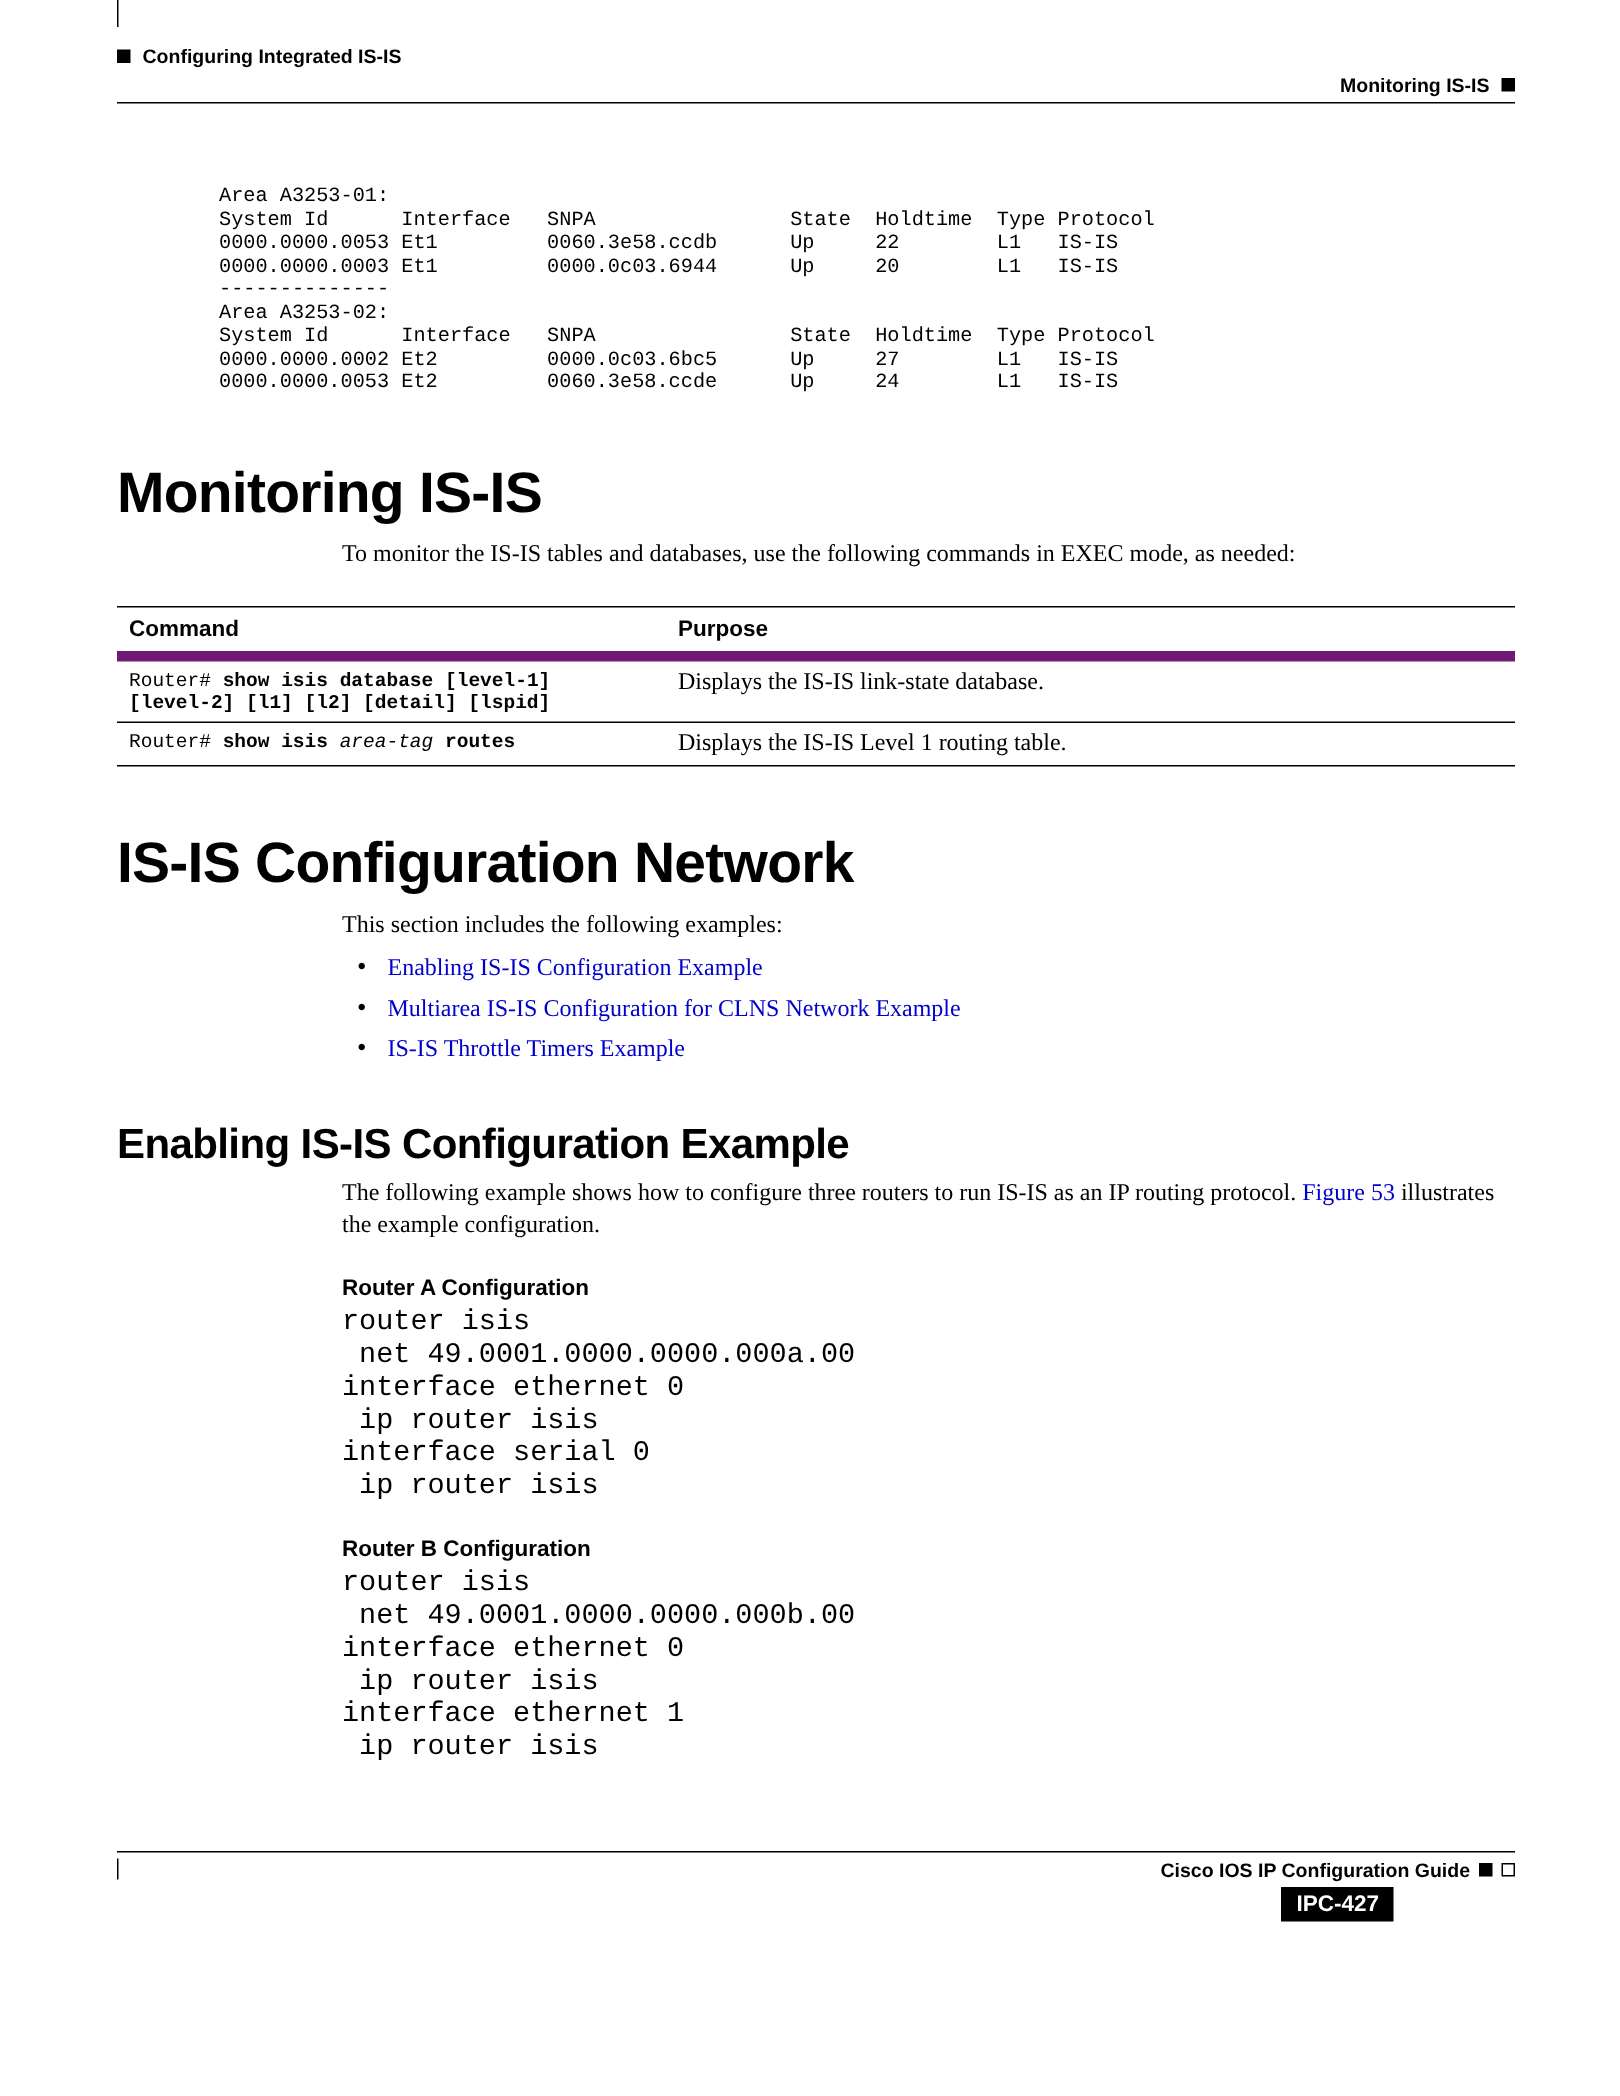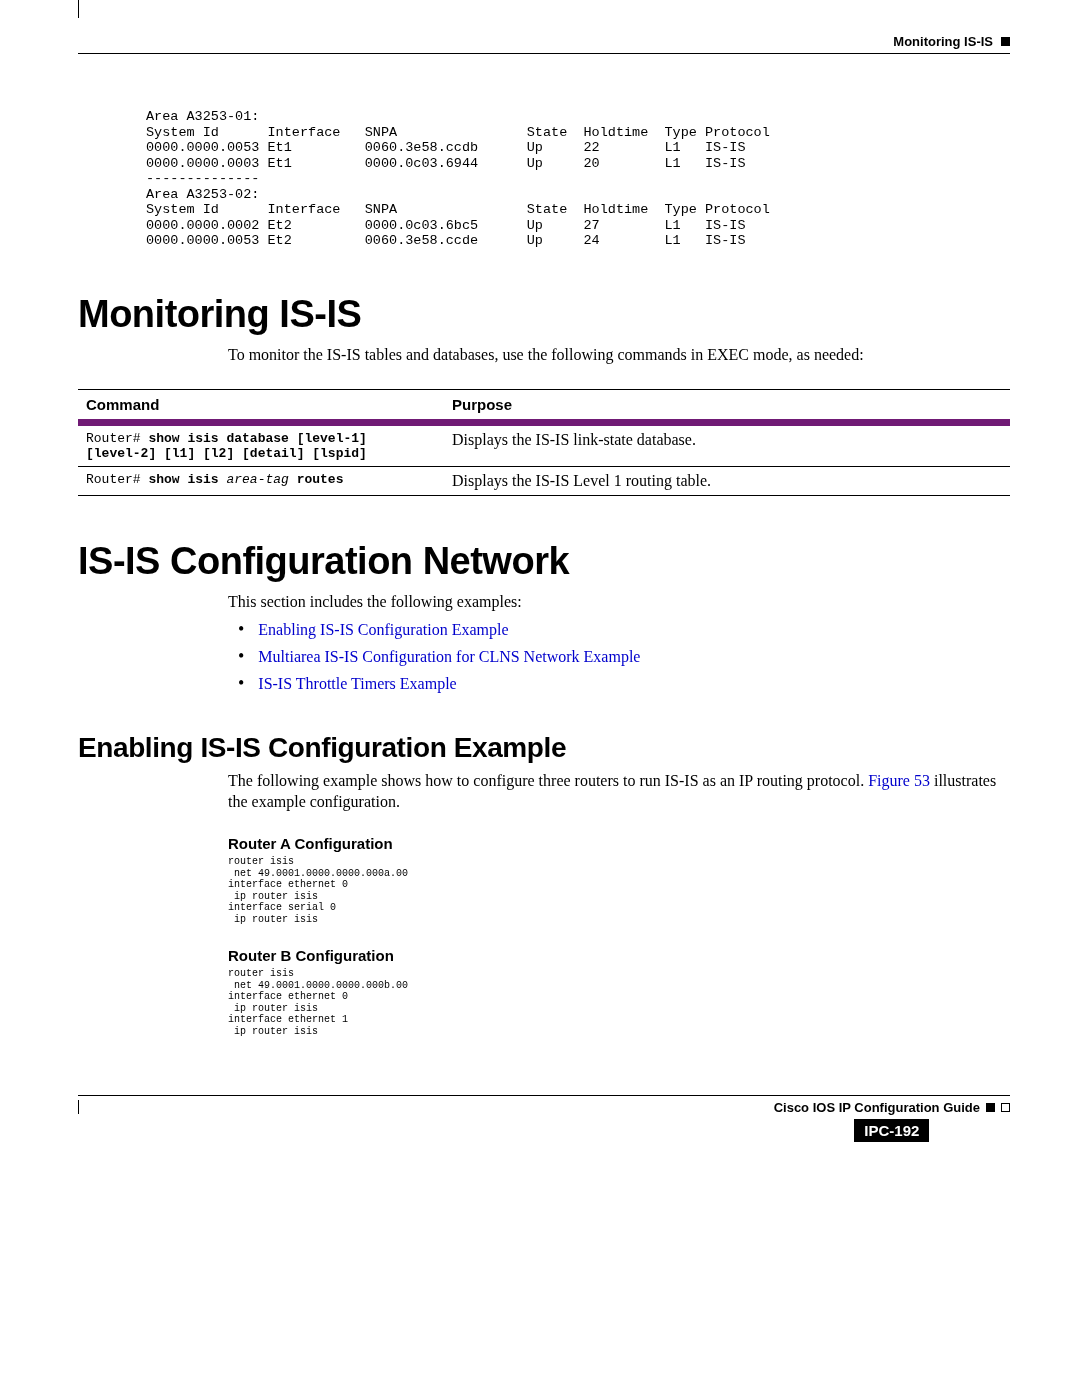--- a/index.html
+++ b/index.html
@@ -131,21 +131,21 @@
 }
 .inline-link { color: #0000cc; text-decoration: none; }
 h4.cfg {
   font-family: Arial, Helvetica, sans-serif;
   font-weight: bold;
   font-size: 15px;
   margin: 22px 0 4px 150px;
 }
 .cfg-code {
   font-family: "Courier New", monospace;
-  font-size: 10px;
+  font-size: 19px;
   white-space: pre;
   margin-left: 150px;
   line-height: 1.15;
 }
 .footer {
   margin-top: 58px;
 }
 .footer-rule { border-top: 1px solid #000; }
 .footer-row {
   display: flex;
@@ -181,20 +181,24 @@
   margin-top: 4px;
 }
 </style>
 </head>
 <body>
 
 <div class="page">
   <div class="crop-top"></div>
 
   <div class="hdr">
+    <div class="hdr-line1">
+      <span class="hdr-sq"></span>
+      <span>Configuring Integrated IS-IS</span>
+    </div>
     <div class="hdr-line2">
       <span>Monitoring IS-IS</span>
       <span class="hdr-sq-r"></span>
     </div>
     <div class="hdr-rule"></div>
   </div>
 
   <div class="codeblock">Area A3253-01:
 System Id      Interface   SNPA                State  Holdtime  Type Protocol
 0000.0000.0053 Et1         0060.3e58.ccdb      Up     22        L1   IS-IS
@@ -260,18 +264,18 @@
   <div class="footer">
     <div class="footer-rule"></div>
     <div class="footer-row">
       <div class="footer-left"></div>
       <div class="footer-right">
         <div class="footer-title">
           <span>Cisco IOS IP Configuration Guide</span>
           <span class="ft-sq"></span>
           <span class="ft-sq-o"></span>
         </div>
-        <span class="page-num">IPC-192</span>
+        <span class="page-num">IPC-427</span>
       </div>
     </div>
   </div>
 
 </div>
 
 </body></html>

